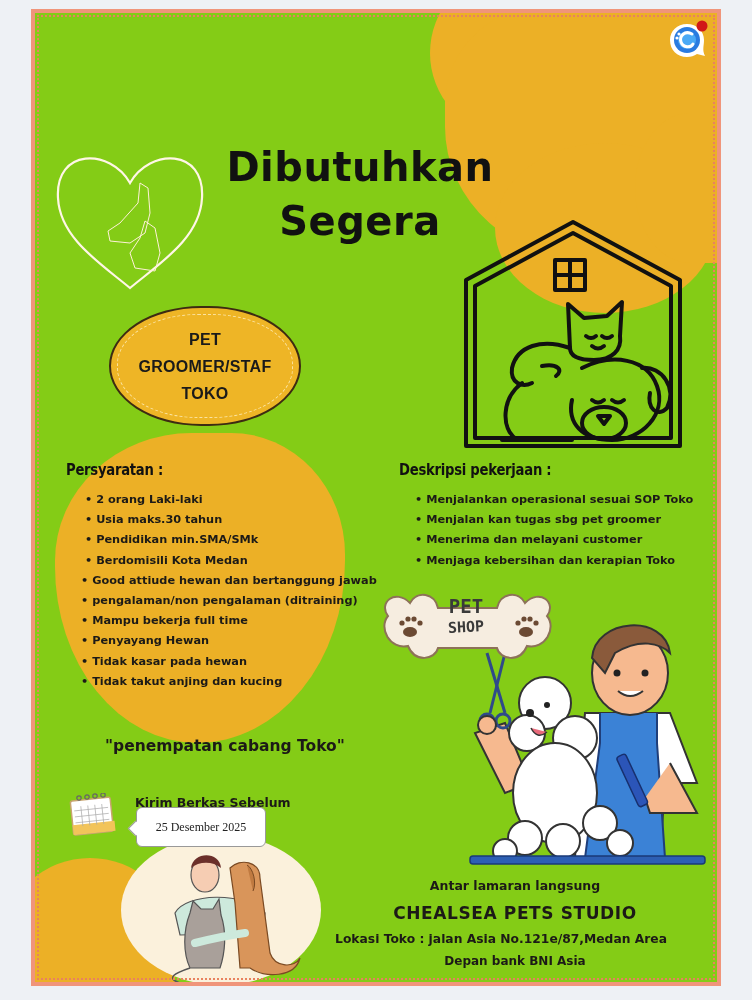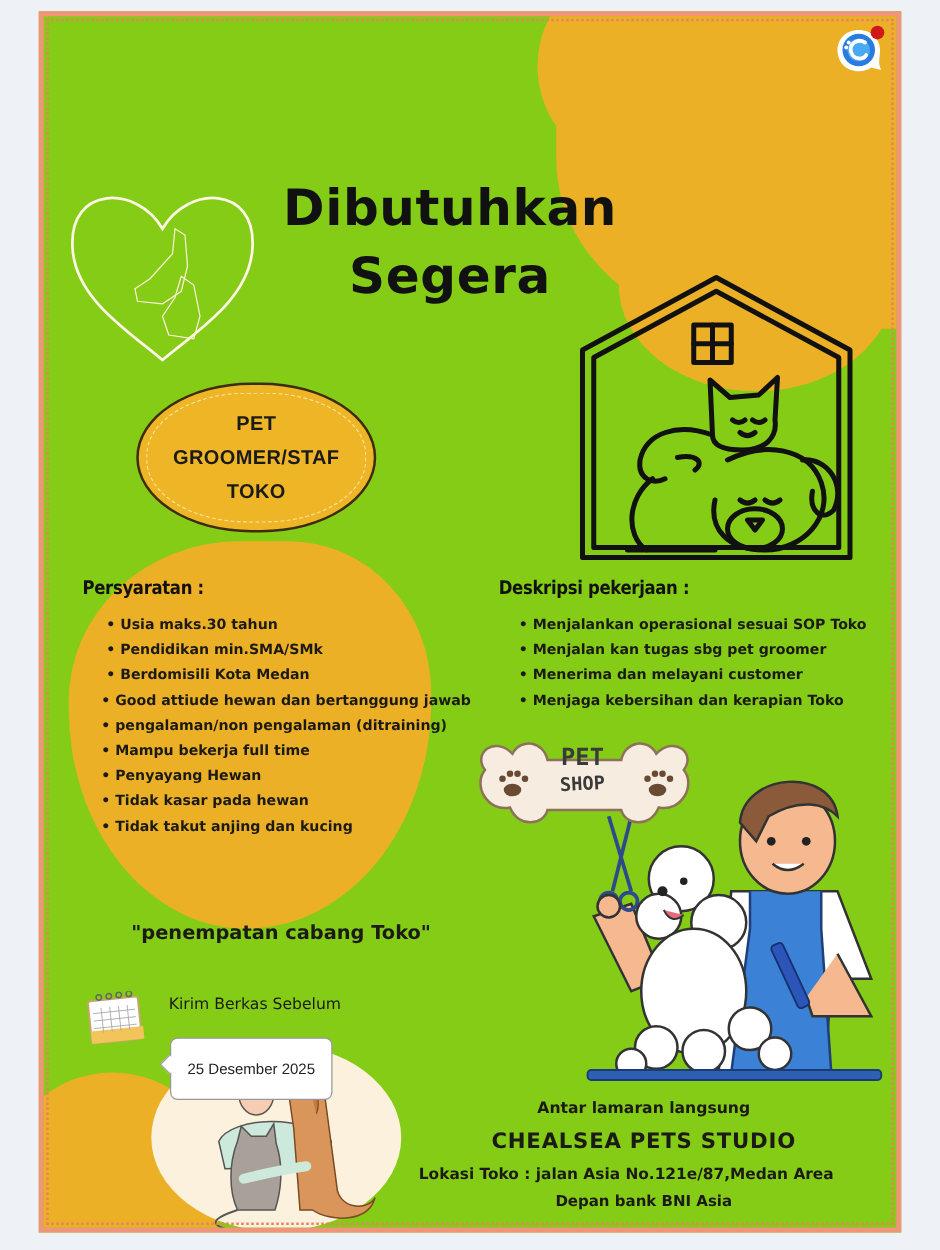--- a/index.html
+++ b/index.html
@@ -43,24 +43,24 @@
   .req { left: 46px; top: 477px; }
   .req li.indent { padding-left: 4px; }
   .desc { left: 380px; top: 477px; }
 
   .bone { position: absolute; left: 345px; top: 575px; width: 175px; height: 82px; }
   .groomer { position: absolute; left: 400px; top: 600px; width: 280px; height: 260px; }
 
   .quote { position: absolute; left: 70px; top: 724px; font-family: "DejaVu Sans", sans-serif; font-weight: bold; font-size: 15.5px; color: #1c1a17; }
 
   .calendar { position: absolute; left: 34px; top: 780px; width: 48px; height: 44px; }
-  .deadline-label { position: absolute; left: 100px; top: 782px; font-family: "DejaVu Sans", sans-serif; font-weight: normal; font-size: 12.5px; color: #1c1a17; }
-  .date-bubble { position: absolute; left: 101px; top: 794px; width: 130px; height: 50px; background: #fff; border: 1px solid #999;
+  .deadline-label { position: absolute; left: 100px; top: 782px; font-family: "DejaVu Sans", sans-serif; font-weight: bold; font-size: 12.5px; color: #1c1a17; }
+  .date-bubble { position: absolute; left: 101px; top: 794px; width: 130px; height: 40px; background: #fff; border: 1px solid #999;
     border-radius: 6px; display: flex; align-items: center; justify-content: center;
-    font-family: Liberation Sans, sans-serif; font-size: 12px; color: #222; z-index: 5; margin-top: 23px; }
+    font-family: Liberation Serif, serif; font-size: 12px; color: #222; z-index: 5; }
   .date-bubble::before { content: ""; position: absolute; left: -7px; top: 15px; width: 10px; height: 10px; background: #fff;
     border-left: 1px solid #999; border-bottom: 1px solid #999; transform: rotate(45deg); }
 
   .hug-circle { position: absolute; left: 86px; top: 822px; width: 200px; height: 150px; border-radius: 50%; background: #fbf1dc; }
   .hug { position: absolute; left: 100px; top: 830px; width: 180px; height: 145px; }
 
   .footer { position: absolute; left: 280px; top: 862px; width: 400px; text-align: center; color: #1c1a17; font-family: "DejaVu Sans", sans-serif; font-weight: bold; }
   .f1 { font-size: 12.5px; line-height: 22px; text-align: center; }
   .f2 { font-size: 17px; line-height: 32px; letter-spacing: 0.6px; text-align: center; }
   .f3 { font-size: 12.3px; line-height: 20px; margin-left: -28px; white-space: nowrap; }
@@ -114,20 +114,21 @@
     <div class="pill-inner"></div>
     <div class="pill-text">
       <span>PET</span>
       <span>GROOMER/STAF</span>
       <span>TOKO</span>
     </div>
   </div>
 
   <div class="section-h" style="left:31px; top:448px;">Persyaratan :</div>
   <ul class="list req">
+    <li class="indent">2 orang Laki-laki</li>
     <li class="indent">Usia maks.30 tahun</li>
     <li class="indent">Pendidikan min.SMA/SMk</li>
     <li class="indent">Berdomisili  Kota Medan</li>
     <li>Good attiude hewan dan bertanggung jawab</li>
     <li>pengalaman/non pengalaman (ditraining)</li>
     <li>Mampu bekerja full time</li>
     <li>Penyayang Hewan</li>
     <li>Tidak kasar pada hewan</li>
     <li>Tidak takut anjing dan kucing</li>
   </ul>

